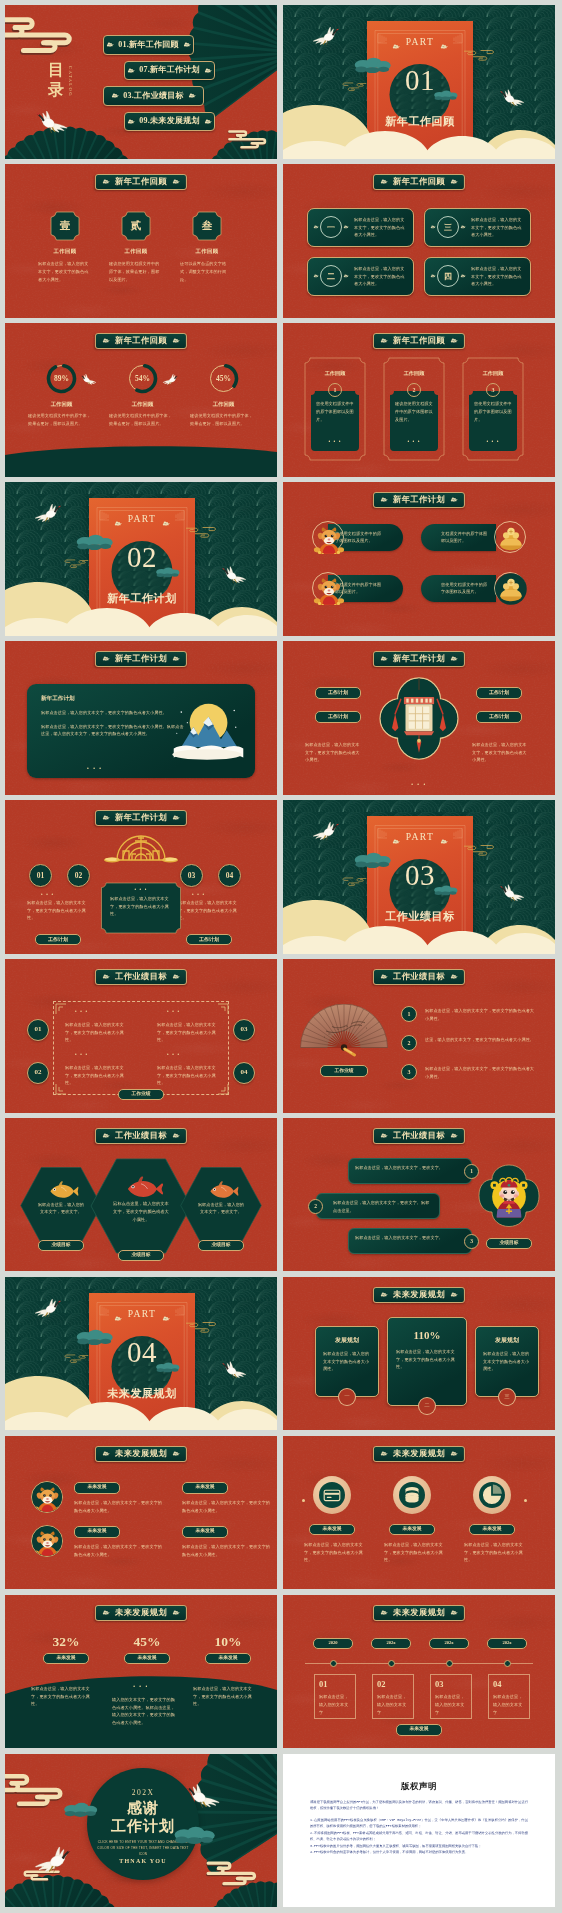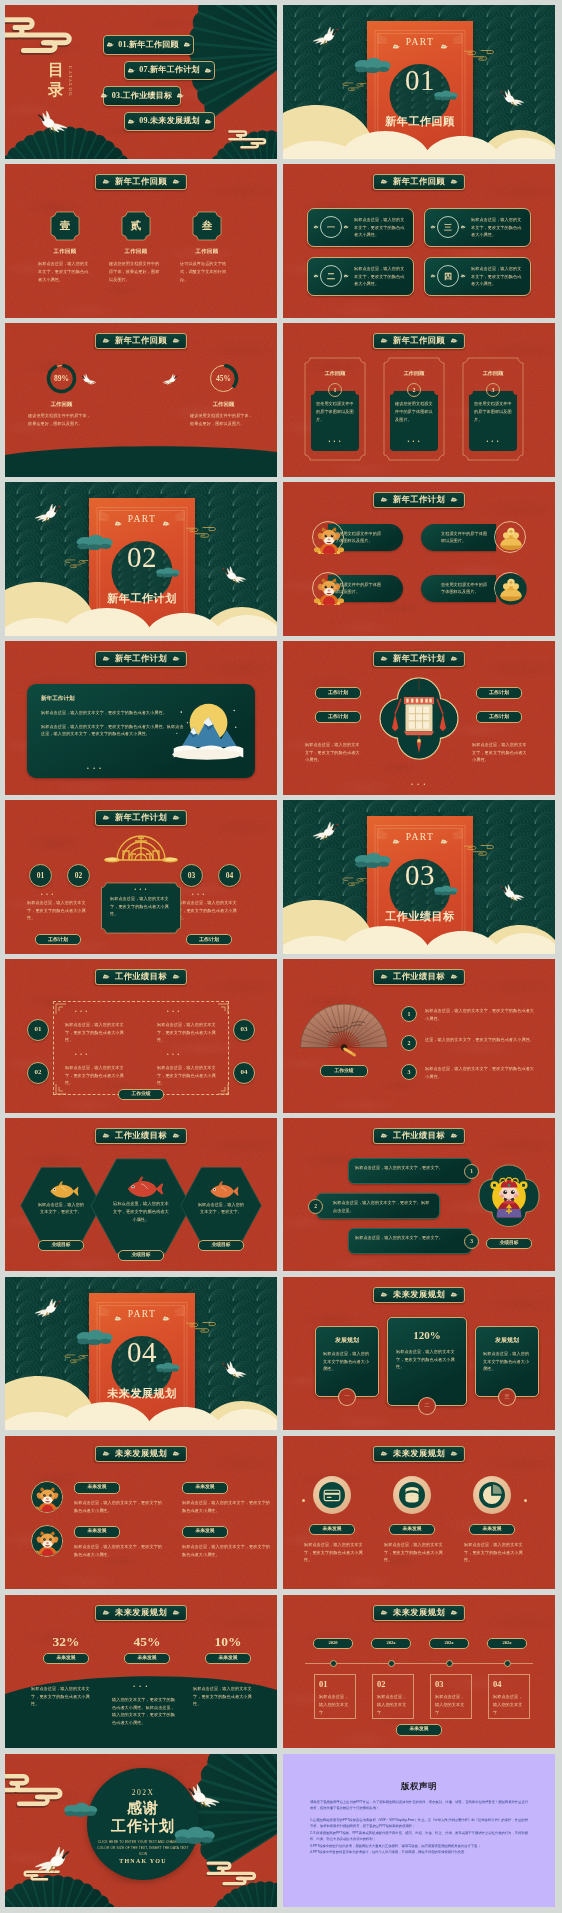--- a/index.html
+++ b/index.html
@@ -267,21 +267,21 @@
                   <circle cx="10" cy="9.4" r="2.5"></circle>
                   <circle cx="14.6" cy="8.6" r="2.2"></circle>
                   <circle cx="17.4" cy="6.4" r="1.4"></circle>
                 </g>
                 <g fill="#0a3b33" opacity=".55">
                   <circle cx="9.6" cy="6.6" r="1.1"></circle>
                   <circle cx="6.2" cy="6.4" r=".7"></circle>
                 </g>
               </svg>
             </div>
-            <div style="position: absolute; left: 98px; top: 81px; width: 78px; height: 19.5px; background: linear-gradient(rgb(13, 66, 56), rgb(5, 48, 42)); border: 0.7px solid rgb(201, 168, 112); border-radius: 4px; display: flex; align-items: center; justify-content: center; gap: 4px; box-shadow: rgba(0, 0, 0, 0.3) 0px 1px 2px;">
+            <div style="position: absolute; left: 98px; top: 81px; width: 101px; height: 19.5px; background: linear-gradient(rgb(13, 66, 56), rgb(5, 48, 42)); border: 0.7px solid rgb(201, 168, 112); border-radius: 4px; display: flex; align-items: center; justify-content: center; gap: 4px; box-shadow: rgba(0, 0, 0, 0.3) 0px 1px 2px;">
               <svg style="width:8px;height:5.5px;flex:none" viewBox="0 0 20 14">
                 <g fill="#ece0b6">
                   <circle cx="7.4" cy="4.6" r="3.1"></circle>
                   <circle cx="12.4" cy="5.4" r="2.6"></circle>
                   <circle cx="5" cy="8.6" r="2.9"></circle>
                   <circle cx="10" cy="9.4" r="2.5"></circle>
                   <circle cx="14.6" cy="8.6" r="2.2"></circle>
                   <circle cx="17.4" cy="6.4" r="1.4"></circle>
                 </g>
                 <g fill="#0a3b33" opacity=".55">
@@ -804,20 +804,28 @@
                 <circle cx="9.6" cy="6.6" r="1.1"></circle>
                 <circle cx="6.2" cy="6.4" r=".7"></circle>
               </g>
             </svg>
           </div>
           <div style="position: absolute; left: 17px; top: 40px; width: 79px; text-align: center;">
             <div style="position: relative; width: 31px; height: 31px; margin: 0px auto;"><svg viewBox="0 0 31 31" width="31" height="31">
                 <circle cx="15.5" cy="15.5" r="13" fill="none" stroke="#e3c184" stroke-width="1"></circle>
                 <circle cx="15.5" cy="15.5" r="13" fill="none" stroke="#07392f" stroke-width="3.6" stroke-linecap="round" stroke-dasharray="72.70 81.68" transform="rotate(-80 15.5 15.5)"></circle>
               </svg><div style="position: absolute; inset: 0px; display: flex; align-items: center; justify-content: center; font-family: &quot;Liberation Serif&quot;, serif; font-weight: bold; font-size: 7.5px; color: rgb(243, 220, 171);">89%</div></div>
+            <div style="margin-top: 7px; font-family: &quot;Liberation Serif&quot;, serif; font-weight: bold; font-size: 5.4px; color: rgb(243, 220, 171);">工作回顾</div>
+            <div class="bodytxt" style="margin-top: 4px; text-align: left; padding: 0px 6px; color: rgb(240, 211, 162);">建议使用文档源文件中的原字体，效果会更好，图标以及图片。</div>
+          </div>
+          <div style="position: absolute; left: 98px; top: 40px; width: 79px; text-align: center;">
+            <div style="position: relative; width: 31px; height: 31px; margin: 0px auto;"><svg viewBox="0 0 31 31" width="31" height="31">
+                <circle cx="15.5" cy="15.5" r="13" fill="none" stroke="#e3c184" stroke-width="1"></circle>
+                <circle cx="15.5" cy="15.5" r="13" fill="none" stroke="#07392f" stroke-width="3.6" stroke-linecap="round" stroke-dasharray="44.11 81.68" transform="rotate(-80 15.5 15.5)"></circle>
+              </svg><div style="position: absolute; inset: 0px; display: flex; align-items: center; justify-content: center; font-family: &quot;Liberation Serif&quot;, serif; font-weight: bold; font-size: 7.5px; color: rgb(243, 220, 171);">54%</div></div>
             <div style="margin-top: 7px; font-family: &quot;Liberation Serif&quot;, serif; font-weight: bold; font-size: 5.4px; color: rgb(243, 220, 171);">工作回顾</div>
             <div class="bodytxt" style="margin-top: 4px; text-align: left; padding: 0px 6px; color: rgb(240, 211, 162);">建议使用文档源文件中的原字体，效果会更好，图标以及图片。</div>
           </div>
           <div style="position: absolute; left: 179px; top: 40px; width: 79px; text-align: center;">
             <div style="position: relative; width: 31px; height: 31px; margin: 0px auto;"><svg viewBox="0 0 31 31" width="31" height="31">
                 <circle cx="15.5" cy="15.5" r="13" fill="none" stroke="#e3c184" stroke-width="1"></circle>
                 <circle cx="15.5" cy="15.5" r="13" fill="none" stroke="#07392f" stroke-width="3.6" stroke-linecap="round" stroke-dasharray="26.14 81.68" transform="rotate(-80 15.5 15.5)"></circle>
               </svg><div style="position: absolute; inset: 0px; display: flex; align-items: center; justify-content: center; font-family: &quot;Liberation Serif&quot;, serif; font-weight: bold; font-size: 7.5px; color: rgb(243, 220, 171);">45%</div></div>
             <div style="margin-top: 7px; font-family: &quot;Liberation Serif&quot;, serif; font-weight: bold; font-size: 5.4px; color: rgb(243, 220, 171);">工作回顾</div>
             <div class="bodytxt" style="margin-top: 4px; text-align: left; padding: 0px 6px; color: rgb(240, 211, 162);">建议使用文档源文件中的原字体，效果会更好，图标以及图片。</div>
@@ -2323,21 +2331,21 @@
             </svg>
           </div>
           <div style="position: absolute; left: 32px; top: 49px; width: 64px; height: 71px; background: linear-gradient(150deg, rgb(14, 74, 63), rgb(5, 48, 42) 75%); border: 0.6px solid rgb(207, 169, 111); border-radius: 5px; box-shadow: rgba(0, 0, 0, 0.3) 0px 1px 3px; padding: 9px 7px;">
             <div style="text-align: center; font-family: &quot;Liberation Serif&quot;, serif; font-weight: bold; color: rgb(243, 220, 171); font-size: 6px; margin-bottom: 5px;">发展规划</div>
             <div class="bodytxt" style="color: rgb(239, 214, 165);">鼠标点击这里，输入您的文本文字的颜色或者大小属性。</div>
           </div>
           <div style="position: absolute; left: 55px; top: 111px; width: 18px; height: 18px; border-radius: 50%; background: rgb(172, 54, 35); border: 0.6px solid rgba(240, 212, 160, 0.8); display: flex; align-items: center; justify-content: center; z-index: 6;">
             <span style="font-family: &quot;Liberation Serif&quot;, serif; font-size: 5.5px; color: rgb(240, 217, 164); line-height: 1;">一</span>
           </div>
           <div style="position: absolute; left: 104px; top: 40px; width: 80px; height: 89px; background: linear-gradient(150deg, rgb(14, 74, 63), rgb(5, 48, 42) 75%); border: 0.6px solid rgb(207, 169, 111); border-radius: 5px; box-shadow: rgba(0, 0, 0, 0.3) 0px 1px 3px; padding: 11px 8px;">
-            <div style="text-align: center; font-family: &quot;Liberation Serif&quot;, serif; font-weight: bold; color: rgb(243, 220, 171); font-size: 11px; margin-bottom: 7px;">120%</div>
+            <div style="text-align: center; font-family: &quot;Liberation Serif&quot;, serif; font-weight: bold; color: rgb(243, 220, 171); font-size: 11px; margin-bottom: 7px;">110%</div>
             <div class="bodytxt" style="color: rgb(239, 214, 165);">鼠标点击这里，输入您的文本文字，更改文字的颜色或者大小属性。</div>
           </div>
           <div style="position: absolute; left: 135px; top: 120px; width: 18px; height: 18px; border-radius: 50%; background: rgb(172, 54, 35); border: 0.6px solid rgba(240, 212, 160, 0.8); display: flex; align-items: center; justify-content: center; z-index: 6;">
             <span style="font-family: &quot;Liberation Serif&quot;, serif; font-size: 5.5px; color: rgb(240, 217, 164); line-height: 1;">二</span>
           </div>
           <div style="position: absolute; left: 192px; top: 49px; width: 64px; height: 71px; background: linear-gradient(150deg, rgb(14, 74, 63), rgb(5, 48, 42) 75%); border: 0.6px solid rgb(207, 169, 111); border-radius: 5px; box-shadow: rgba(0, 0, 0, 0.3) 0px 1px 3px; padding: 9px 7px;">
             <div style="text-align: center; font-family: &quot;Liberation Serif&quot;, serif; font-weight: bold; color: rgb(243, 220, 171); font-size: 6px; margin-bottom: 5px;">发展规划</div>
             <div class="bodytxt" style="color: rgb(239, 214, 165);">鼠标点击这里，输入您的文本文字的颜色或者大小属性。</div>
           </div>
           <div style="position: absolute; left: 215px; top: 111px; width: 18px; height: 18px; border-radius: 50%; background: rgb(172, 54, 35); border: 0.6px solid rgba(240, 212, 160, 0.8); display: flex; align-items: center; justify-content: center; z-index: 6;">
@@ -2918,21 +2926,21 @@
                 <path d="M33 41c-2-5 .4-10.6 5.4-13.4 4.4-2.4 9.6-2 13.6.8l4.4 3.2-3.4 5.6c-3.4 5.6-9.6 8-15 6-2.2-.8-4-1.4-5-2.2z" fill="#fdfbf6" stroke="#d7cdb8" stroke-width=".5"></path>
                 <path d="M51 29.5c2.4-3.6 5.4-7.2 8.4-9.8l2.4 2.2c-2.8 2.8-5.6 6.4-7.6 10z" fill="#2a2724"></path>
                 <path d="M59.2 19.8c1.2-1.2 3-2.4 4.6-2.8 1.4-.3 1.8.8.9 1.8-1.2 1.3-2.6 2.6-3.4 3.4z" fill="#2a2724"></path>
                 <path d="M61.5 17.6c1.2-1.1 3-2 4.4-2 1.2 0 1.3 1 .3 1.7-1.2.8-2.6 1.8-3.6 2.6z" fill="#c4342c"></path>
                 <path d="M38 43c-1.6 3.6-4 7-6.6 9.4-.9.8-1.8.1-1.2-.9 2-3 3.6-5.8 4.6-8.6z" fill="#a9842f"></path>
                 <path d="M41.5 43.6c-.6 3.4-2 7-3.6 9.6" stroke="#8a6a26" stroke-width=".9" fill="none" stroke-linecap="round"></path>
               </g>
             </svg></div>
         </div>
       </div>
-      <div class="slide" style="background: #c4b5fd;">
+      <div class="slide" style="background: #ffffff; font-family: Liberation Mono, monospace;">
         <div class="lay" style="padding: 0px;">
           <div style="position: absolute; left: 0px; right: 0px; top: 27px; text-align: center; font-weight: bold; font-size: 8.5px; color: rgb(26, 26, 26); letter-spacing: 0.5px;">版权声明</div>
           <div style="position: absolute; left: 27px; right: 27px; top: 45px; font-size: 3.3px; line-height: 1.95; color: rgb(46, 63, 128); text-align: justify;">感谢您下载摄图网平台上提供的PPT作品，为了您和摄图网以及原创作者的利益，请勿复制、传播、销售，否则将承担法律责任！摄图网将对作品进行维权，按照传播下载次数进行十倍的索取赔偿！</div>
           <div style="position: absolute; left: 27px; right: 27px; top: 63px;">
             <div style="font-size: 3.3px; line-height: 1.95; color: rgb(46, 63, 128); text-align: justify;">1.在摄图网站投用有的PPT模板及会员免版权（VRF：VIP Royalty-Free）作品，受《中华人民共和国著作权》和《世界版权公约》的保护，作品的所有权、版权和使用权归摄图网所有，您下载的是PPT模板素材的使用权；</div>
             <div style="font-size: 3.3px; line-height: 1.95; color: rgb(46, 63, 128); text-align: justify;">2.不得将摄图网的PPT模板、PPT素材或其组成部分用于再出售、赠与、出租、出借、转让、分销、发布或用于可撤销方交易性分发的行为，不得转授权、出卖、转让本协议或提本协议中的权利；</div>
             <div style="font-size: 3.3px; line-height: 1.95; color: rgb(46, 63, 128); text-align: justify;">3.PPT模板中的图片仅供参考，摄图网提供大量真具正版授权、诚高等版图，如有需要请至摄图网相关版块自行下载；</div>
             <div style="font-size: 3.3px; line-height: 1.95; color: rgb(46, 63, 128); text-align: justify;">4.PPT模板中包含的创意字体为参考版计，仅供个人学习使用，不得商用，网站不对您的字体使用行为负责。</div>
           </div>
         </div>

